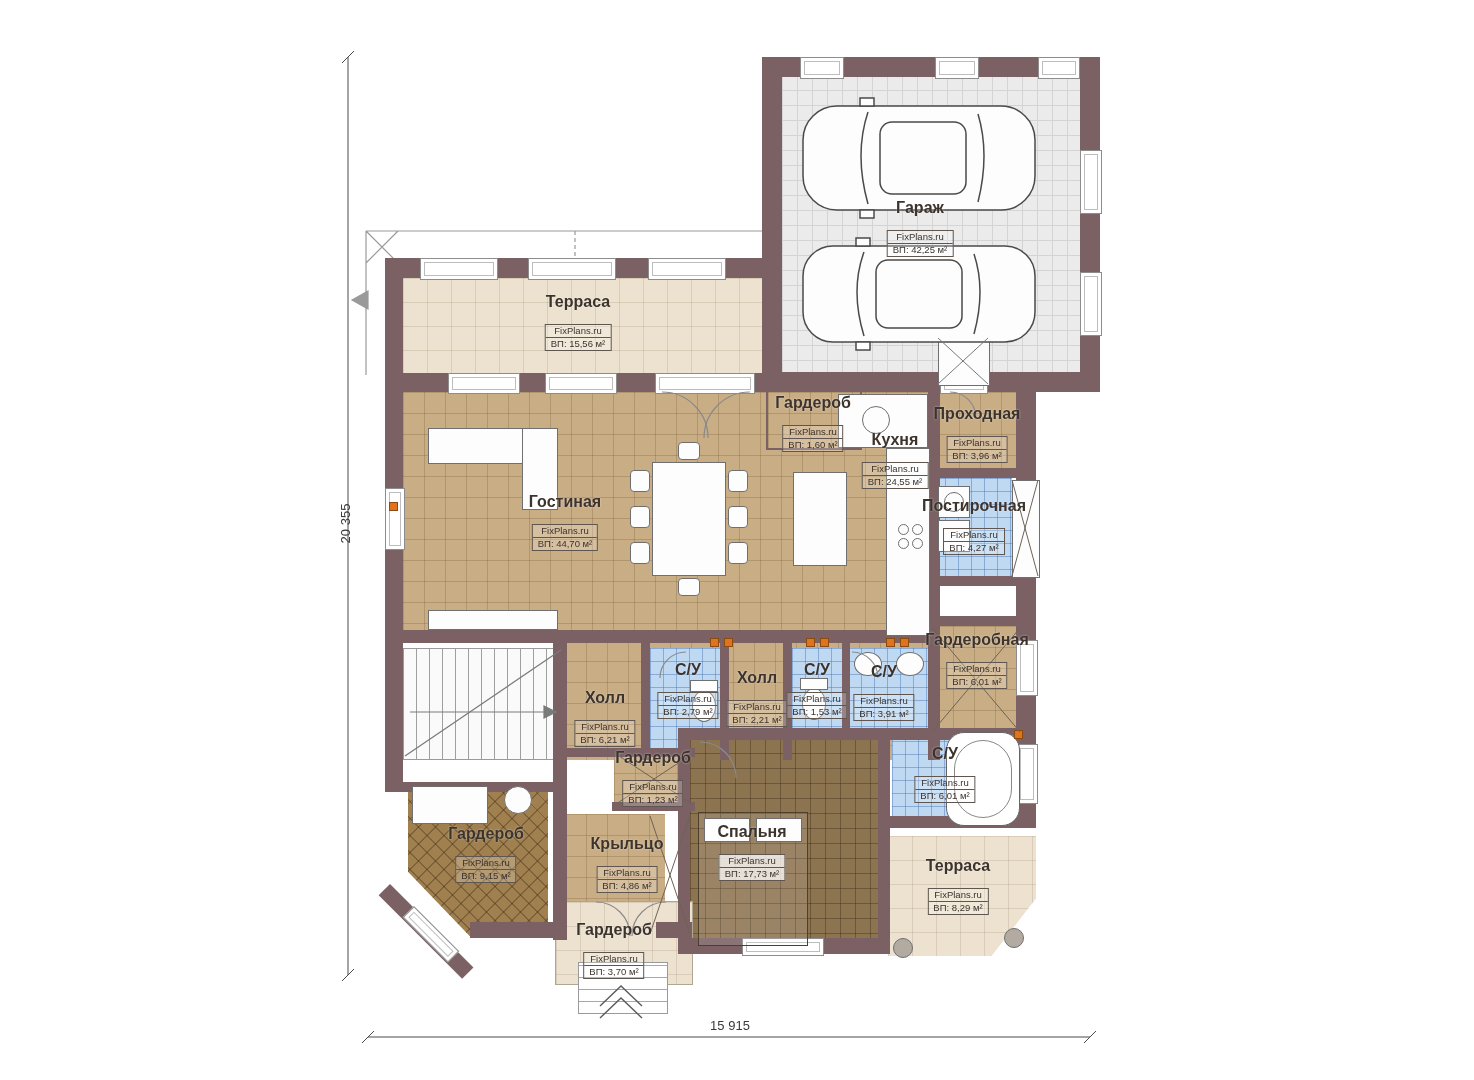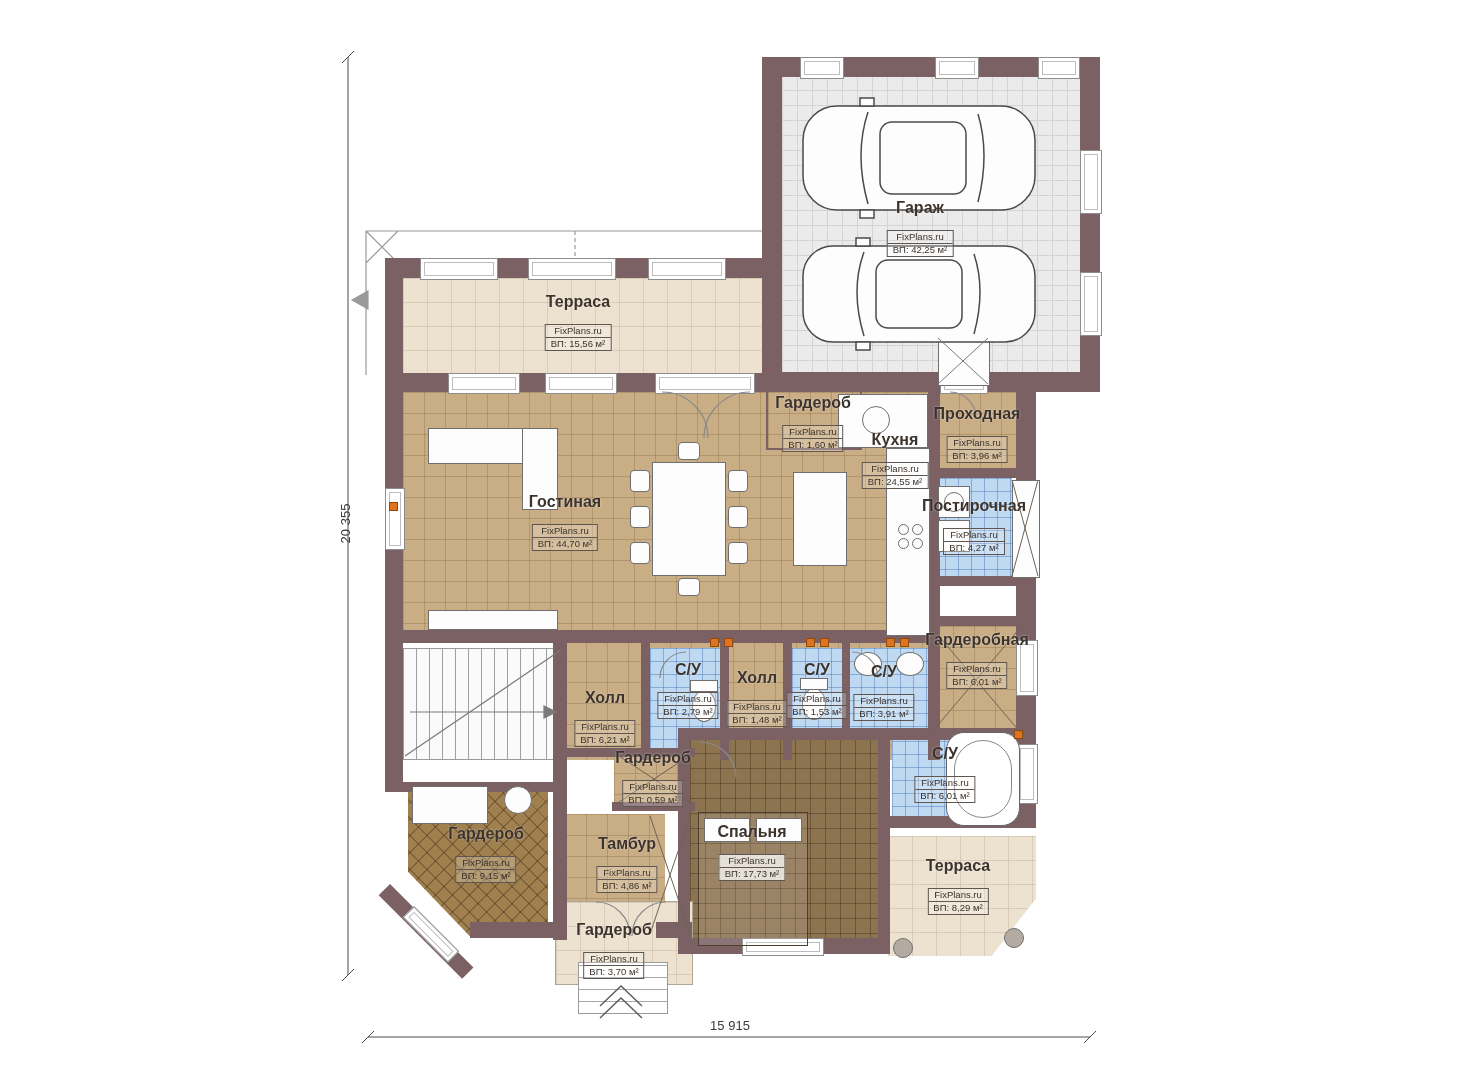--- a/index.html
+++ b/index.html
@@ -317,53 +317,53 @@
     <div class="rname">С/У</div>
     <div class="rbox">
       <div class="row1">FixPlans.ru</div>
       <div class="row2">ВП: 2,79 м²</div>
     </div>
   </div>
   <div class="rlabel" style="left:757px;top:668px;">
     <div class="rname">Холл</div>
     <div class="rbox">
       <div class="row1">FixPlans.ru</div>
-      <div class="row2">ВП: 1,48 м²</div>
+      <div class="row2">ВП: 2,21 м²</div>
     </div>
   </div>
   <div class="rlabel" style="left:817px;top:660px;">
     <div class="rname">С/У</div>
     <div class="rbox">
       <div class="row1">FixPlans.ru</div>
       <div class="row2">ВП: 1,53 м²</div>
     </div>
   </div>
   <div class="rlabel" style="left:884px;top:662px;">
     <div class="rname">С/У</div>
     <div class="rbox">
       <div class="row1">FixPlans.ru</div>
       <div class="row2">ВП: 3,91 м²</div>
     </div>
   </div>
   <div class="rlabel" style="left:653px;top:748px;">
     <div class="rname">Гардероб</div>
     <div class="rbox">
       <div class="row1">FixPlans.ru</div>
-      <div class="row2">ВП: 0,59 м²</div>
+      <div class="row2">ВП: 1,23 м²</div>
     </div>
   </div>
   <div class="rlabel" style="left:486px;top:824px;">
     <div class="rname">Гардероб</div>
     <div class="rbox">
       <div class="row1">FixPlans.ru</div>
       <div class="row2">ВП: 9,15 м²</div>
     </div>
   </div>
   <div class="rlabel" style="left:627px;top:834px;">
-    <div class="rname">Тамбур</div>
+    <div class="rname">Крыльцо</div>
     <div class="rbox">
       <div class="row1">FixPlans.ru</div>
       <div class="row2">ВП: 4,86 м²</div>
     </div>
   </div>
   <div class="rlabel" style="left:752px;top:822px;">
     <div class="rname">Спальня</div>
     <div class="rbox" style="background:rgba(255,255,255,.75);">
       <div class="row1">FixPlans.ru</div>
       <div class="row2">ВП: 17,73 м²</div>

